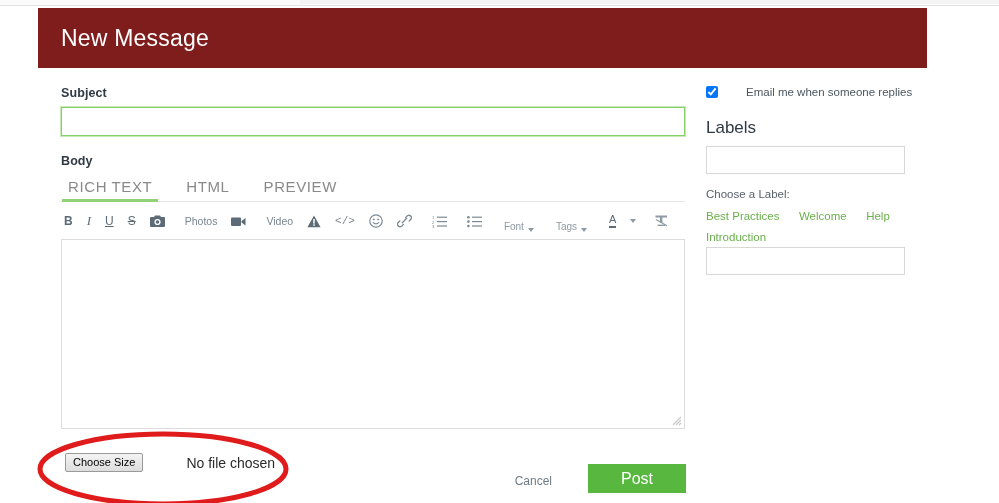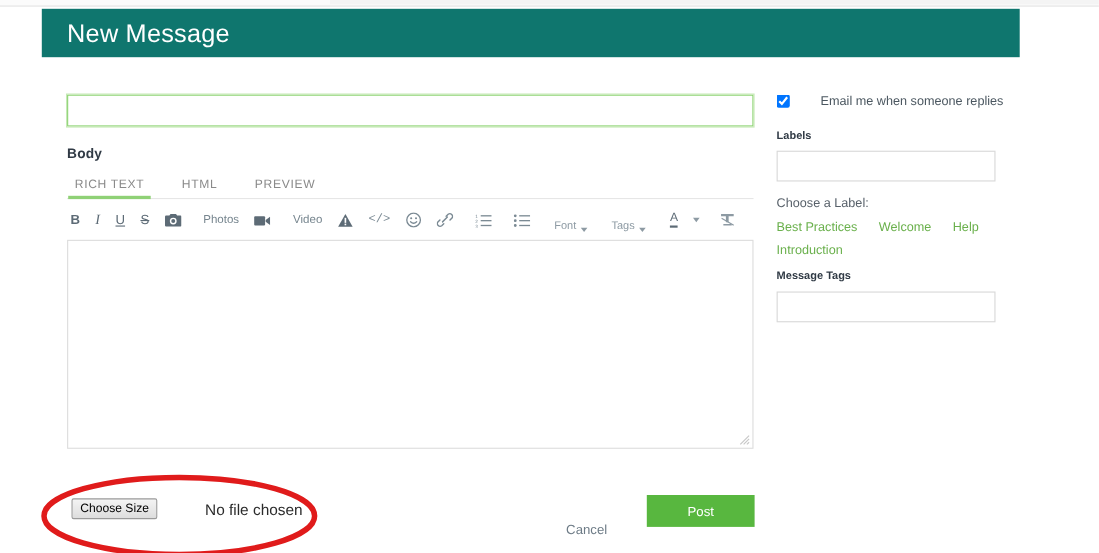--- a/index.html
+++ b/index.html
@@ -31,22 +31,22 @@
     width: 699px;
     height: 4px;
     background: #f4f4f4;
   }
 
   
   #header-bar {
     position: absolute;
     left: 38px; top: 8px;
     width: 889px;
-    height: 44px;
-    background: #0f766e;
+    height: 60px;
+    background: #7f1d1d;
     display: flex;
     align-items: center;
   }
   #header-title {
     color: #ffffff;
     font-size: 23px;
     font-weight: normal;
     letter-spacing: 0.2px;
     margin-left: 23px;
     font-family: "Liberation Sans", sans-serif;
@@ -87,21 +87,21 @@
   
   #editor-tabs {
     display: flex;
     align-items: flex-end;
     height: 25px;
     border-bottom: 1px solid #e6e6e6;
     margin-top: 8px;
     width: 624px;
   }
   .editor-tab {
-    font-size: 11px;
+    font-size: 15px;
     color: #8a8a8a;
     letter-spacing: 0.6px;
     padding: 0 0 6px 0;
     margin-right: 34px;
     cursor: pointer;
     position: relative;
     background: none;
     border: none;
     font-family: "Liberation Sans", sans-serif;
     margin-top: 10px;
@@ -226,25 +226,25 @@
     right: 128px; top: 23px;
     font-size: 12px;
     color: #6d7b86;
     background: none;
     border: none;
     cursor: pointer;
     font-family: "Liberation Sans", sans-serif;
   }
   #post-button {
     position: absolute;
-    right: 0; top: 0;
+    right: 0; top: 14px;
     width: 98px; height: 29px;
     background: #58b73f;
     color: #ffffff;
-    font-size: 12px;
+    font-size: 16px;
     border: none;
     cursor: pointer;
     font-family: "Liberation Sans", sans-serif;
   }
 
   
   #right-col {
     position: absolute;
     left: 706px;
     top: 86px;
@@ -258,22 +258,22 @@
   #notify-checkbox {
     width: 12px; height: 12px;
     margin: 0;
   }
   #notify-label {
     font-size: 11.5px;
     color: #4b5760;
     margin-left: 28px;
   }
   .side-heading {
-    font-size: 10px;
-    font-weight: bold;
+    font-size: 17px;
+    font-weight: normal;
     color: #303a45;
     margin: 0 0 8px 0;
   }
   .side-input {
     box-sizing: border-box;
     display: block;
     width: 199px;
     height: 28px;
     border: 1px solid #d8d8d8;
     background: #ffffff;
@@ -314,20 +314,21 @@
 
 <div id="top-strip"></div>
 <div id="top-strip-right"></div>
 
 <div id="header-bar">
   <span id="header-title">New Message</span>
 </div>
 
 <div id="left-col">
 
+  <div class="field-label">Subject</div>
   <input id="subject-input" type="text" placeholder="" style="">
 
   <div class="field-label" id="body-label">Body</div>
 
   <div id="editor-tabs">
     <button class="editor-tab active">RICH TEXT</button>
     <button class="editor-tab">HTML</button>
     <button class="editor-tab">PREVIEW</button>
   </div>
 
@@ -489,20 +490,19 @@
 
   <div id="choose-label-text">Choose a Label:</div>
 
   <div id="label-links">
     <a class="label-link">Best Practices</a>
     <a class="label-link">Welcome</a>
     <a class="label-link">Help</a>
     <a class="label-link">Introduction</a>
   </div>
 
-  <div class="side-heading" id="tags-heading">Message Tags</div>
   <input class="side-input" type="text" placeholder="" style="">
 
 </div>
 
 <svg id="red-ellipse" viewBox="0 0 254 76">
   <ellipse cx="127" cy="38" rx="123" ry="35" fill="none" stroke="#e01b1b" stroke-width="5"></ellipse>
 </svg>
 
 </body></html>

